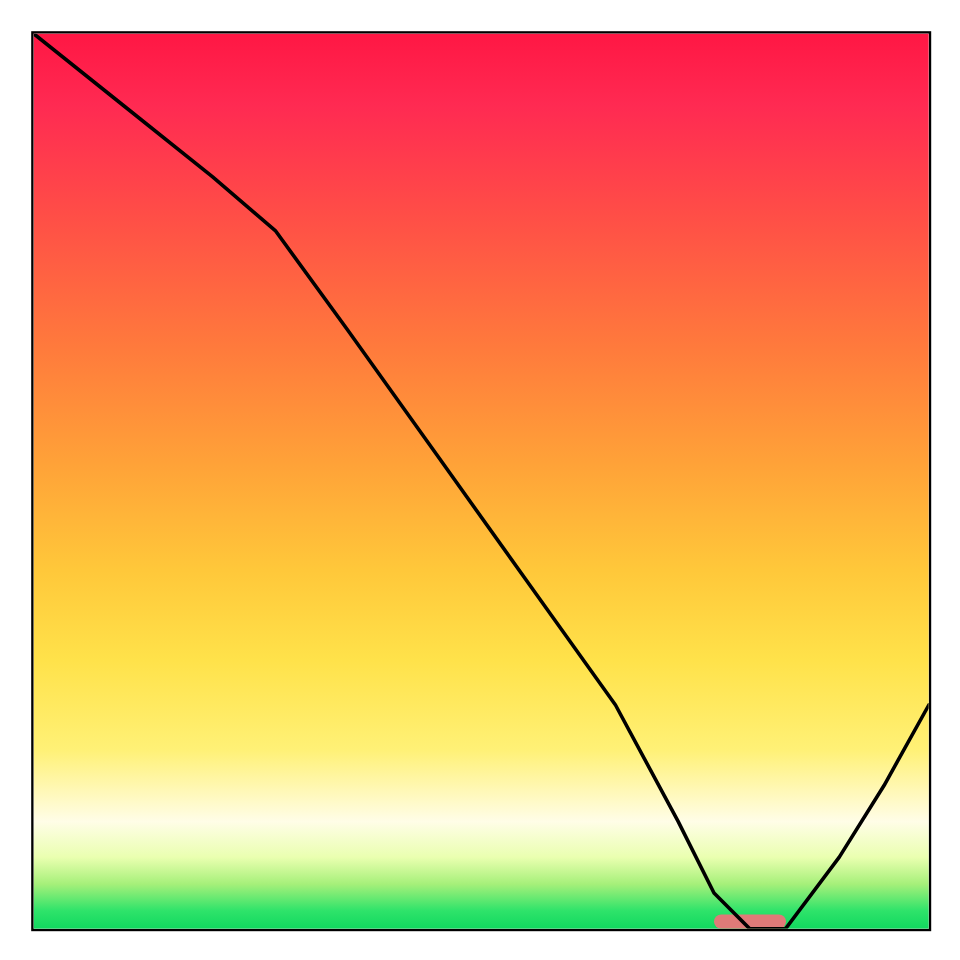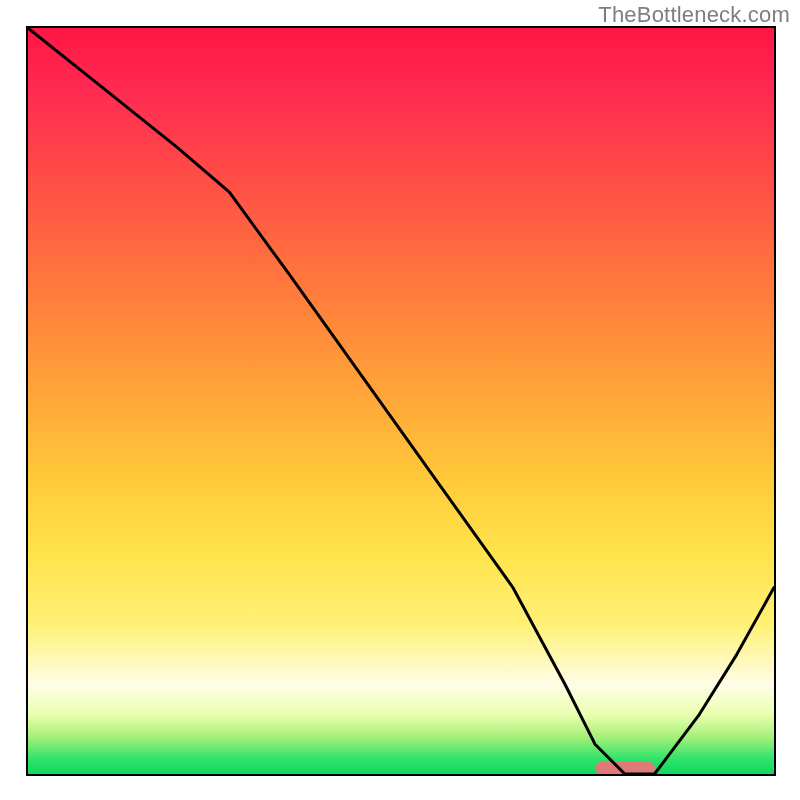--- a/index.html
+++ b/index.html
@@ -66,21 +66,20 @@
     font-weight: 500;
     letter-spacing: 0.2px;
     user-select: none;
   }
 </style>
 </head>
 <body>
 
 <div class="stage">
 
-  <div class="watermark">TheBottleneck.com</div>
 
   <div class="plot-area">
     <div class="gradient"></div>
 
     <div class="marker" id="marker" style="left: 566.96px; width: 59.68px; height: 12px; bottom: 0px;"></div>
 
     <svg class="curve-svg" viewBox="0 0 746 746" preserveAspectRatio="none">
       <path id="curve-path" fill="none" stroke="#000" stroke-width="3" stroke-linejoin="round" stroke-linecap="round" d="M0.0 0.0 L74.6 59.7 L149.2 119.4 L201.4 164.1 L261.1 246.2 L335.7 350.6 L410.3 455.1 L484.9 559.5 L537.1 656.5 L567.0 716.2 L596.8 746.0 L626.6 746.0 L671.4 686.3 L708.7 626.6 L746.0 559.5"></path>
     </svg>
   </div>

